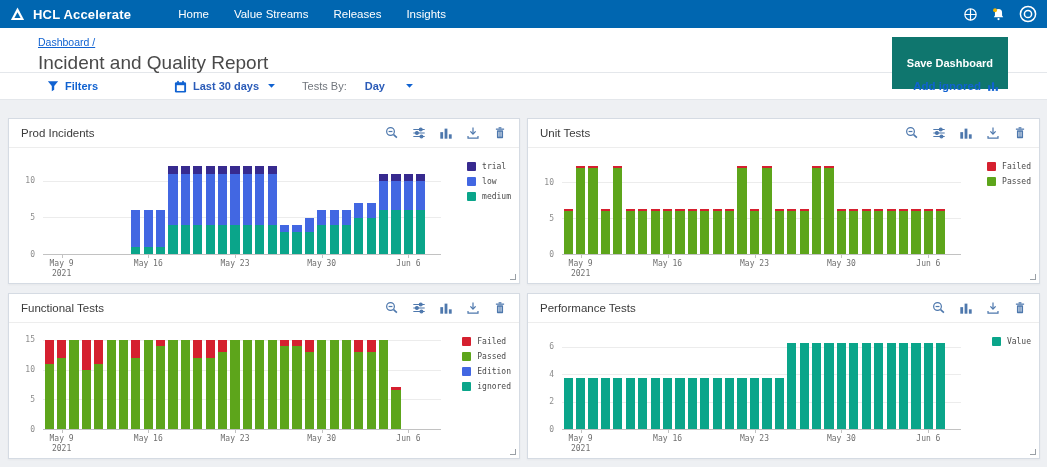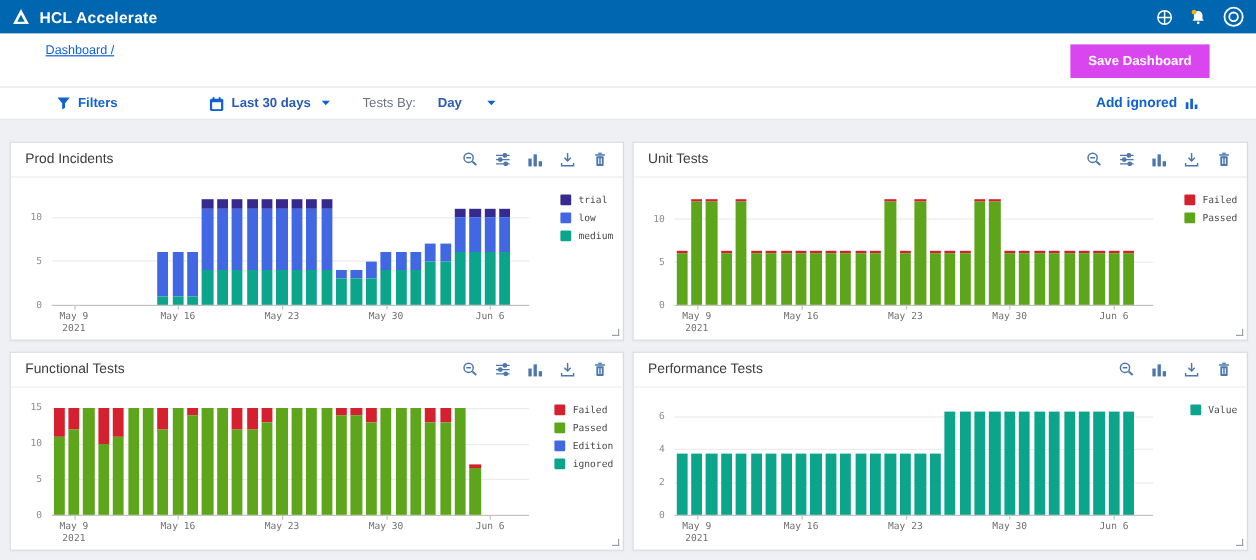--- a/index.html
+++ b/index.html
@@ -17,22 +17,22 @@
   .pill { border:1px solid #cfe3f5; border-radius:9px; color:#eaf3fb; font-size:9px;
           padding:2px 10px; background:transparent; white-space:nowrap; cursor:pointer;
           font-family:"Liberation Sans", sans-serif; }
   .navicon { display:inline-flex; align-items:center; cursor:pointer; }
 
   
   .pagehead { background:#fff; height:44px; display:flex; justify-content:space-between;
               align-items:flex-start; padding:4px 39px 0 38px; }
   .crumb { font-size:10.5px; color:#1062d1; text-decoration:underline; cursor:pointer; }
   .pagetitle { font-size:19px; font-weight:400; color:#4a4a4a; margin-top:2px; }
-  .savebtn { background:#d946ef; color:#fff; border:none; font-size:11px; font-weight:bold;
-             padding:8px 15px; margin-top:5px; cursor:pointer;
+  .savebtn { background:#0f766e; color:#fff; border:none; font-size:11px; font-weight:bold;
+             padding:20px 15px; margin-top:5px; cursor:pointer;
              font-family:"Liberation Sans", sans-serif; }
 
   
   .filterbar { background:#fff; height:28px; border-top:1px solid #e4e7eb;
                border-bottom:1px solid #e4e7eb; display:flex; align-items:center;
                padding:0 48px 0 47px; }
   .f-group { display:flex; align-items:center; gap:6px; }
   .filters-label { color:#1062d1; font-size:11px; font-weight:bold; }
   .drop-text { color:#2a5bb8; font-size:11px; font-weight:bold; }
   .groupby-label { color:#70757c; font-size:11px; }
@@ -76,20 +76,26 @@
 <div class="page">
 
   <header class="topnav">
     <span class="navicon">
       <svg width="17" height="16" viewBox="0 0 16 16">
           <path d="M8 1.5L14.6 14H1.4z" fill="#fff"></path>
           <path d="M8 6.2l3.1 5.9H4.9z" fill="#0066b0"></path>
         </svg>
     </span>
     <span class="brand">HCL Accelerate</span>
+    <ul class="navlinks">
+      <li>Home</li>
+      <li>Value Streams</li>
+      <li>Releases</li>
+      <li>Insights</li>
+    </ul>
     <div class="nav-right">
       <span class="navicon">
         <svg width="15" height="15" viewBox="0 0 16 16">
             <circle cx="8" cy="8" r="6" fill="none" stroke="#fff" stroke-width="1.3"></circle>
             <path d="M8 2v12M2 8h12" stroke="#fff" stroke-width="1.3"></path>
           </svg>
       </span>
       <span class="navicon">
         <svg width="15" height="15" viewBox="0 0 16 16">
             <path d="M8 2.2a3.8 3.8 0 0 0-3.8 3.8v3.1L3 11h10l-1.2-1.9V6A3.8 3.8 0 0 0 8 2.2z" fill="#fff"></path>
@@ -102,20 +108,21 @@
             <circle cx="9" cy="9" r="7.6" fill="none" stroke="#fff" stroke-width="1.5"></circle>
             <circle cx="9" cy="9" r="3.6" fill="none" stroke="#fff" stroke-width="1.5"></circle>
           </svg>
       </span>
     </div>
   </header>
 
   <section class="pagehead">
     <div>
       <a class="crumb">Dashboard /</a>
+      <h1 class="pagetitle">Incident and Quality Report</h1>
     </div>
     <button class="savebtn">Save Dashboard</button>
   </section>
 
   <section class="filterbar">
     <div class="f-group" style="margin-right:76px;">
       <span class="navicon">
         <svg width="12" height="12" viewBox="0 0 14 14">
             <path d="M1 1.5h12L8.4 7v4.4l-2.8 1.8V7z" fill="#1062d1"></path>
           </svg>

